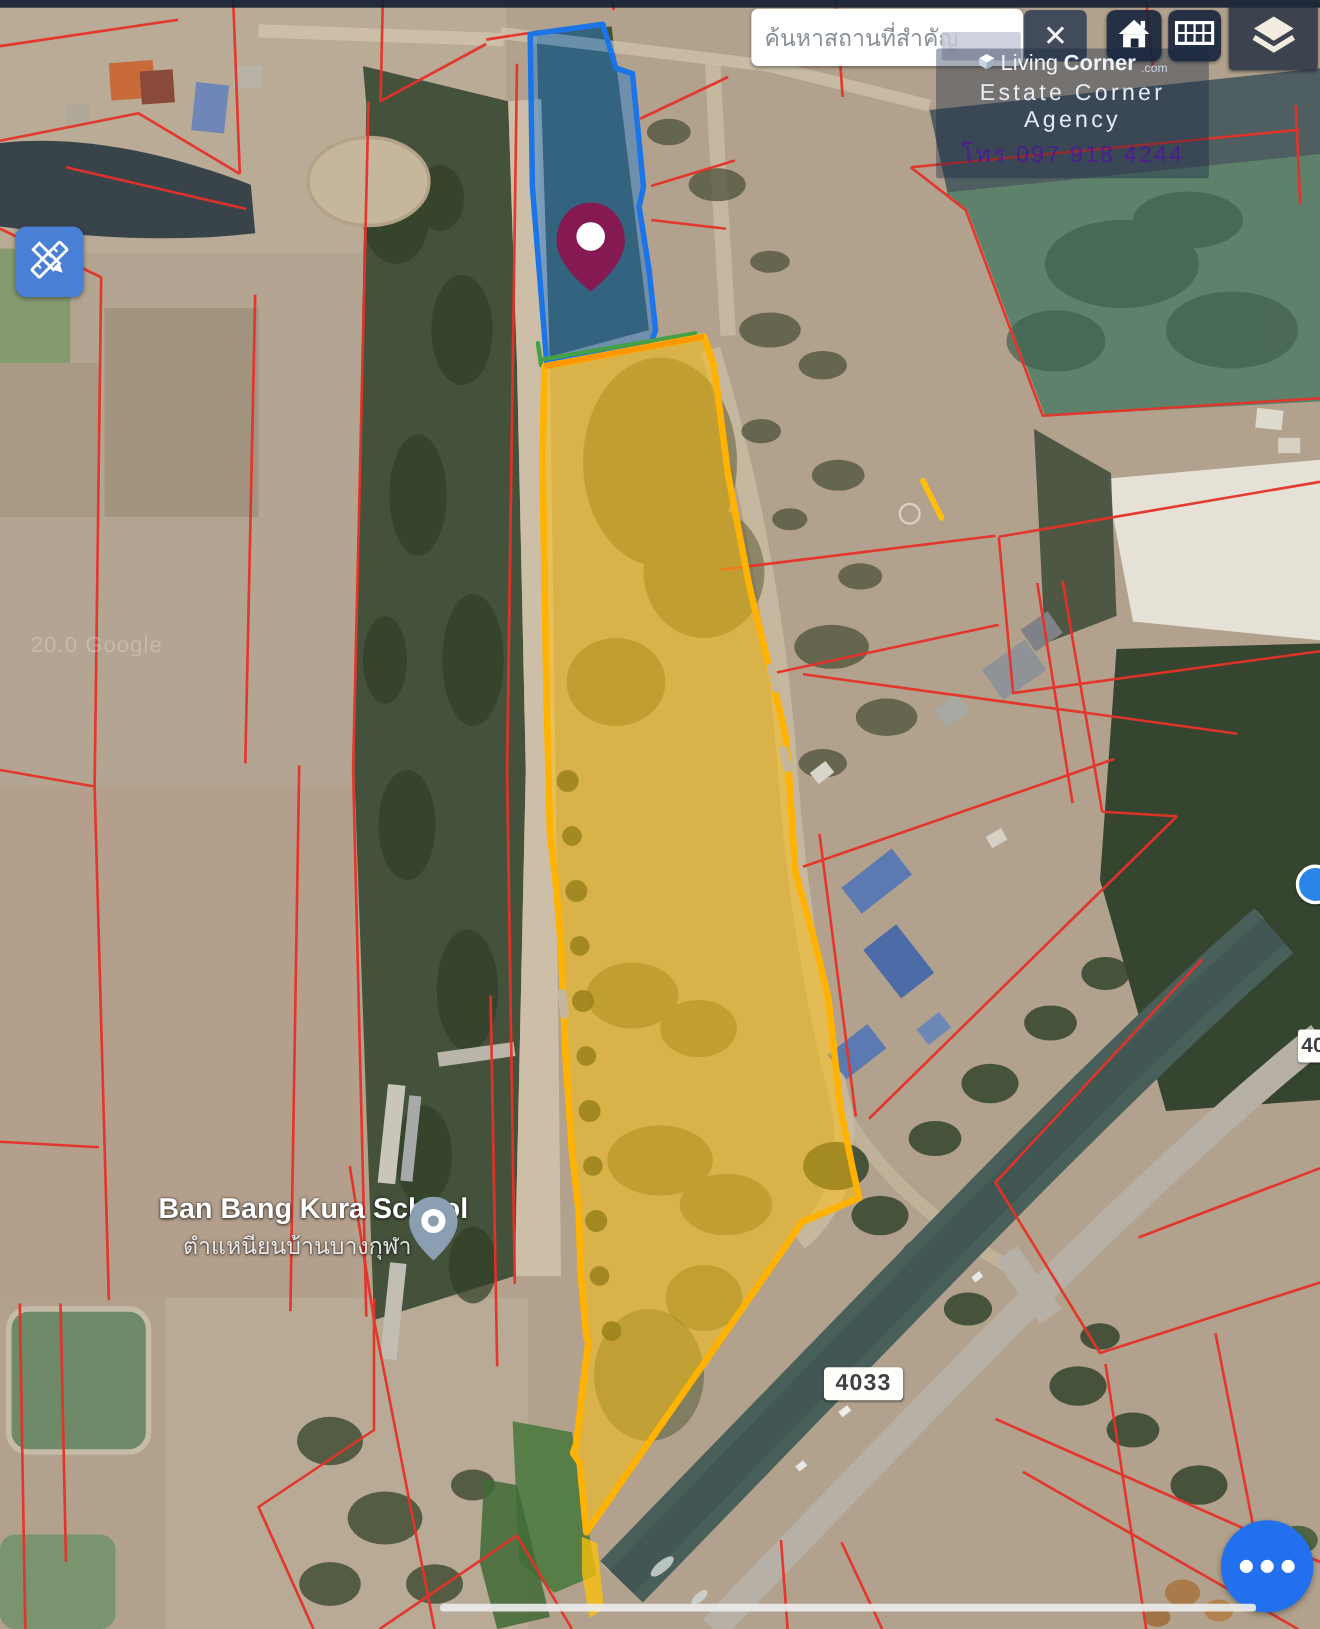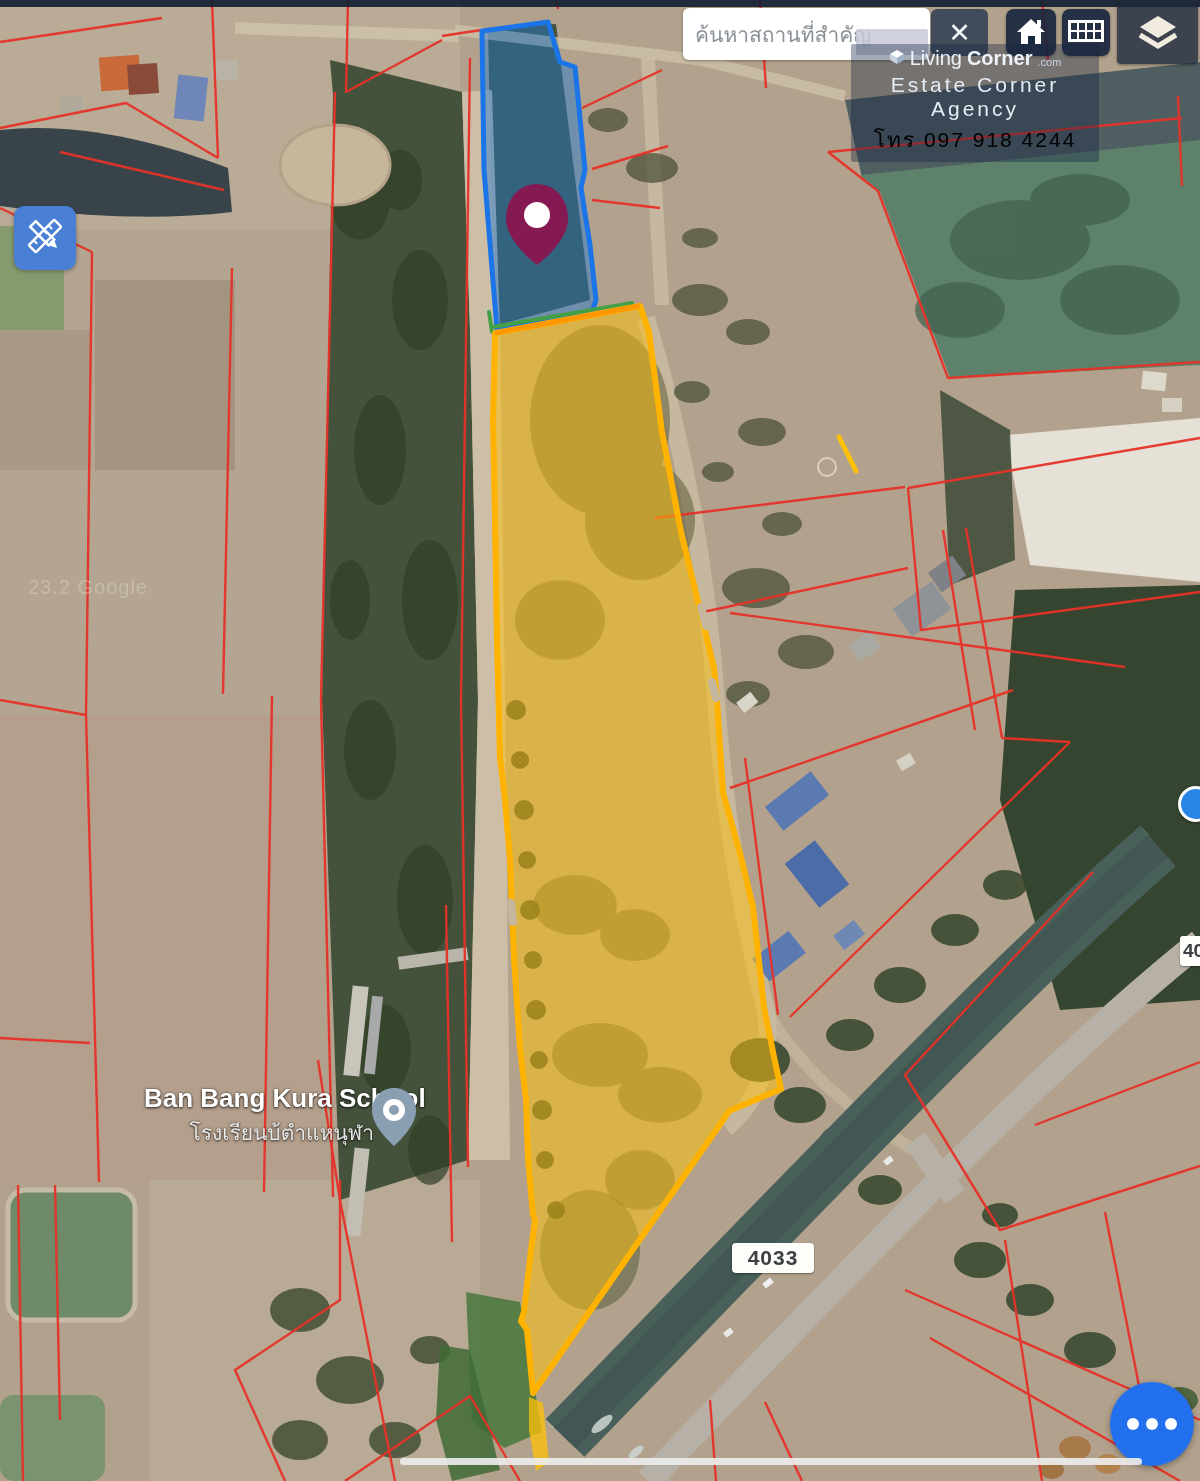--- a/index.html
+++ b/index.html
@@ -28,32 +28,32 @@
     color:#f2f4f8;font-size:27px;display:flex;align-items:center;justify-content:center;font-weight:300;}
   .btn-home{left:1006px;top:9px;width:50px;height:47px;}
   .btn-grid{left:1062px;top:9px;width:48px;height:47px;}
   .btn-layers{left:1117px;top:3px;width:81px;height:61px;background:rgba(28,40,60,.78);border-radius:4px;}
   .wm{left:851px;top:44px;width:248px;text-align:center;background:rgba(22,38,66,.38);border-radius:2px;
     color:#eef3fa;padding:3px 0 6px;}
   .wm .l1{font-size:20px;display:flex;align-items:center;justify-content:center;gap:5px;}
   .wm .l1 .b{font-weight:bold;}
   .wm .l1 .tld{font-size:11px;color:#c9d4e2;align-self:flex-end;margin-bottom:2px;}
   .wm .l2{font-size:21px;letter-spacing:3px;color:#e4ebf5;margin-top:3px;}
-  .wm .l3{font-size:21px;letter-spacing:2px;color:#000000;margin-top:2px;}
+  .wm .l3{font-size:21px;letter-spacing:2px;color:#4c1d95;margin-top:2px;}
   .btn-edit{left:14px;top:206px;width:62px;height:64px;background:var(--edit-button-blue);border-radius:10px;
     display:flex;align-items:center;justify-content:center;box-shadow:0 1px 4px rgba(0,0,0,.35);}
   .pinlabel{left:537px;top:268px;transform:translateX(-50%);color:#fff;font-size:27px;font-weight:bold;
     white-space:nowrap;text-shadow:0 1px 4px rgba(0,0,0,.8),0 0 2px rgba(0,0,0,.6);}
   .pinicon{left:500px;top:181px;}
   .schoollabel{left:144px;top:1083px;width:230px;text-align:right;color:#fff;
     text-shadow:0 1px 3px rgba(0,0,0,.75),0 0 2px rgba(0,0,0,.5);}
   .schoollabel .en{font-size:26px;font-weight:bold;white-space:nowrap;}
   .schoollabel .th{font-size:21px;color:rgba(255,255,255,.88);margin-top:2px;white-space:nowrap;}
   .schoolmarker{left:369px;top:1086px;}
-  .shield{left:732px;top:1243px;width:82px;height:30px;background:#fdfdfa;border-radius:4px;color:#3c4043;
+  .shield{left:749px;top:1243px;width:72px;height:30px;background:#fdfdfa;border-radius:4px;color:#3c4043;
     font-size:21px;font-weight:bold;display:flex;align-items:center;justify-content:center;
     box-shadow:0 1px 2px rgba(0,0,0,.4);letter-spacing:1px;}
   .shield2{left:1180px;top:936px;width:26px;height:30px;background:#fdfdfa;border-radius:3px;color:#3c4043;
     font-size:19px;font-weight:bold;display:flex;align-items:center;padding-left:3px;overflow:hidden;
     box-shadow:0 1px 2px rgba(0,0,0,.4);}
   .fab{left:1110px;top:1382px;width:84px;height:84px;border-radius:50%;background:var(--fab-blue);
     display:flex;align-items:center;justify-content:center;gap:7px;box-shadow:0 2px 6px rgba(0,0,0,.35);}
   .fab .dot{width:12px;height:12px;border-radius:50%;background:#fff;}
   .edgemarker{left:1178px;top:786px;width:36px;height:36px;border-radius:50%;background:#2a85e8;
     border:3px solid #fff;box-shadow:0 1px 3px rgba(0,0,0,.4);}
@@ -261,32 +261,32 @@
       <path class="gapfix" d="M511,903 L513,922 M701,607 L706,626 M712,682 L716,698"></path>
       <path d="M529,1397 L543,1403 L549,1462 L536,1471 L529,1430 Z" fill="var(--plot-fill-yellow)" opacity="0.75"></path>
     </g>
 
     <path d="M839,437 L856,471" stroke="var(--plot-fill-yellow)" stroke-width="5" stroke-linecap="round"></path>
     <circle cx="827" cy="467" r="9" fill="none" stroke="rgba(255,255,255,0.5)" stroke-width="2"></circle>
   </svg>
 
   <div class="ctl topstrip"></div>
 
-  <div class="ctl gfaint">23.2 Google</div>
+  <div class="ctl gfaint">20.0 Google</div>
 
   <div class="ctl pinicon">
     <svg width="75" height="90" viewBox="0 0 75 90">
       <path d="M37,3 C19,3 6,18 6,38 C6,61 37,84 37,84 C37,84 68,61 68,38 C68,18 55,3 37,3 Z" fill="var(--pin-color)" opacity="0.95"></path>
       <circle cx="37" cy="34" r="13" fill="#fff"></circle>
     </svg>
   </div>
 
   <div class="ctl schoollabel">
     <div class="en">Ban Bang Kura School</div>
-    <div class="th">โรงเรียนบ้ตำแหนุฬา</div>
+    <div class="th">ตำแหนียนบ้านบางกุฬา</div>
   </div>
   <div class="ctl schoolmarker">
     <svg width="50" height="64" viewBox="0 0 50 64">
       <path d="M25,2 C12,2 3,12 3,25 C3,41 25,60 25,60 C25,60 47,41 47,25 C47,12 38,2 25,2 Z" fill="#8b9fb3"></path>
       <circle cx="25" cy="24" r="11" fill="#fff"></circle>
       <circle cx="25" cy="24" r="5" fill="#8b9fb3"></circle>
     </svg>
   </div>
 
   <div class="ctl shield">4033</div>

